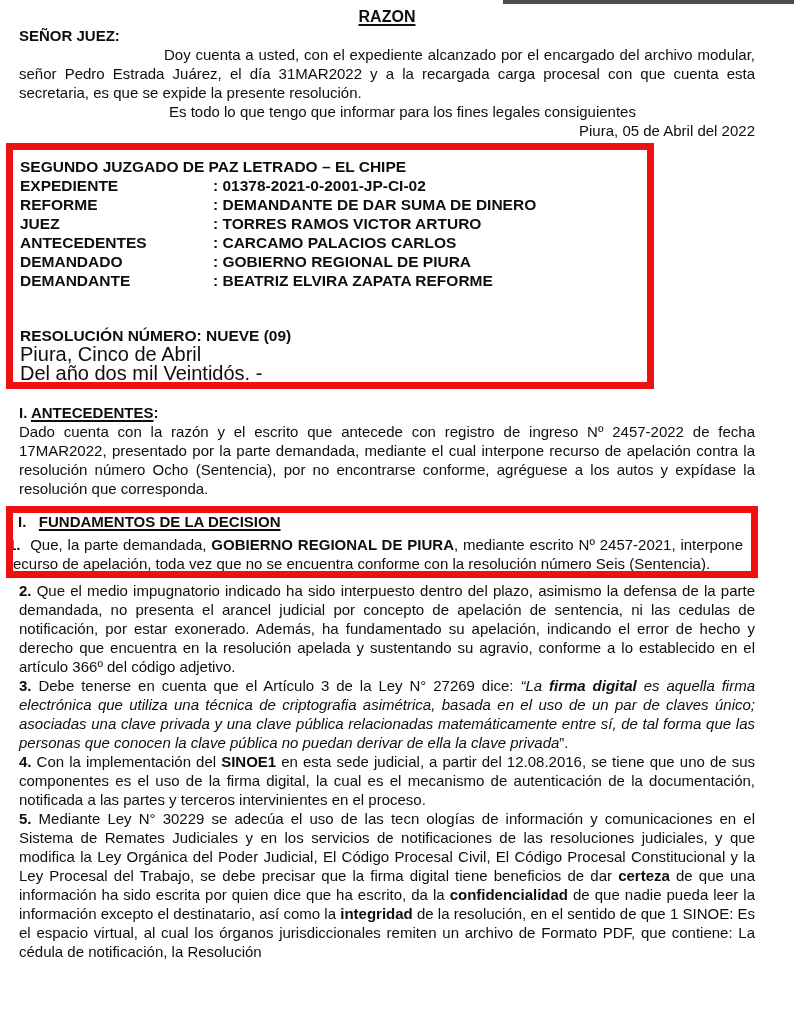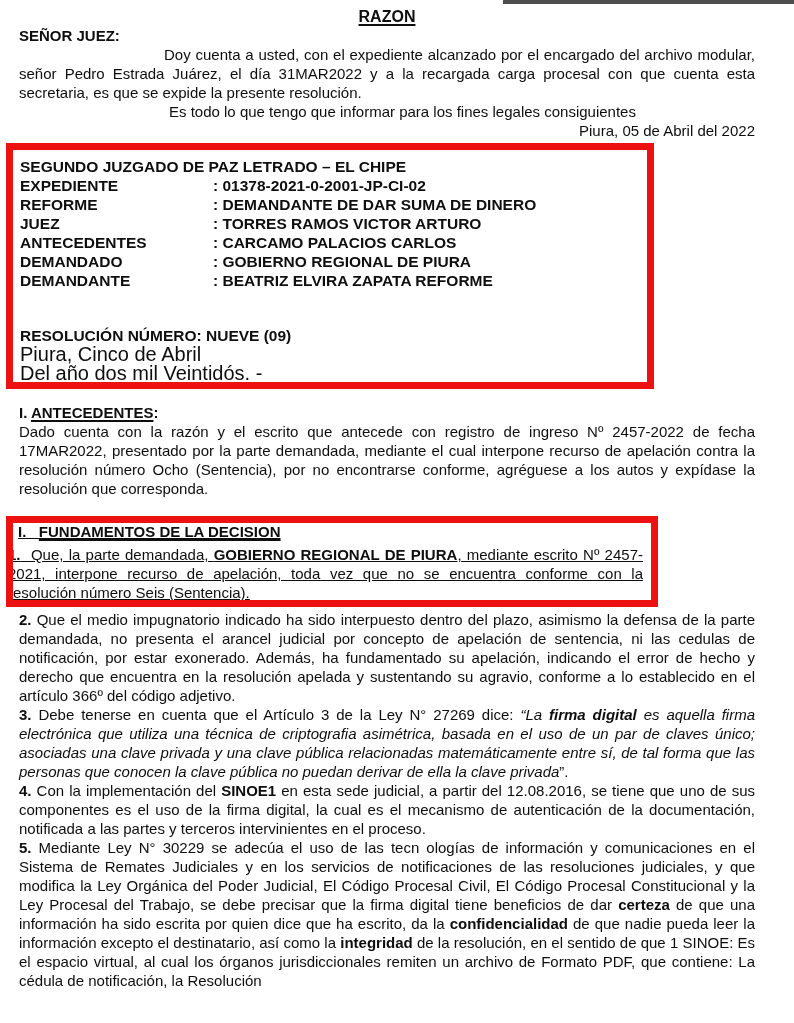--- a/index.html
+++ b/index.html
@@ -31,21 +31,21 @@
   .case-box{margin:3px 0 0 -13px;width:648px;}
   .case-box .inner{padding:14px 18px 6px 14px;font-weight:bold;font-size:15.5px;}
   .kv-row{display:flex;}
   .kv-label{width:193px;flex:0 0 193px;}
   .resolution-title{margin-top:36px;}
   .resolution-place,.resolution-year{font-weight:normal;font-size:20px;}
 
   .sec-heading{margin-top:14px;}
   .antecedentes-par{margin:0;}
 
-  .fund-box{margin:18px 0 0 -13px;width:652px;text-decoration:underline;}
+  .fund-box{margin:8px 0 0 -13px;width:752px;}
   .fund-box .inner{padding:6px 15px 5px 4px;}
   .fund-heading{margin-left:8px;margin-bottom:4px;white-space:pre-wrap;}
   .fund-item{margin-left:-2px;}
 
   .par{margin:0;}
   .p2{margin-top:3px;}
 
   .b{font-weight:bold;}
   .i{font-style:italic;}
   .u{text-decoration:underline;text-decoration-thickness:2px;text-underline-offset:2px;}

